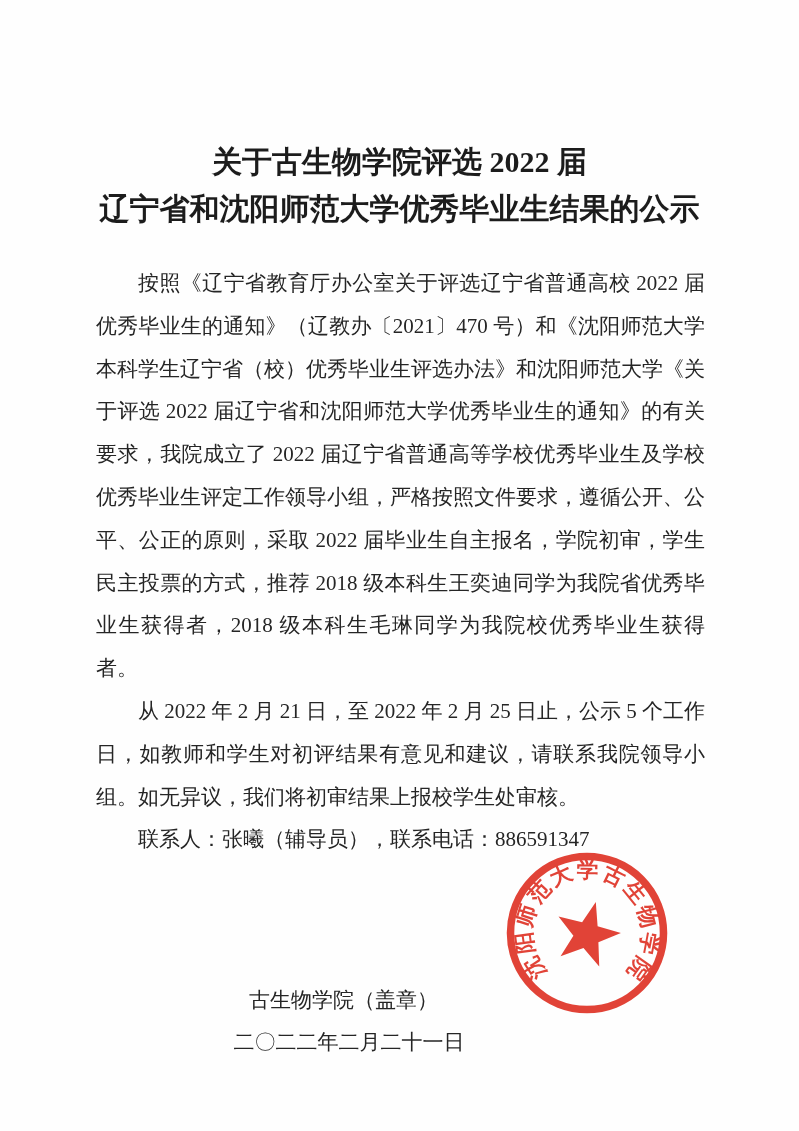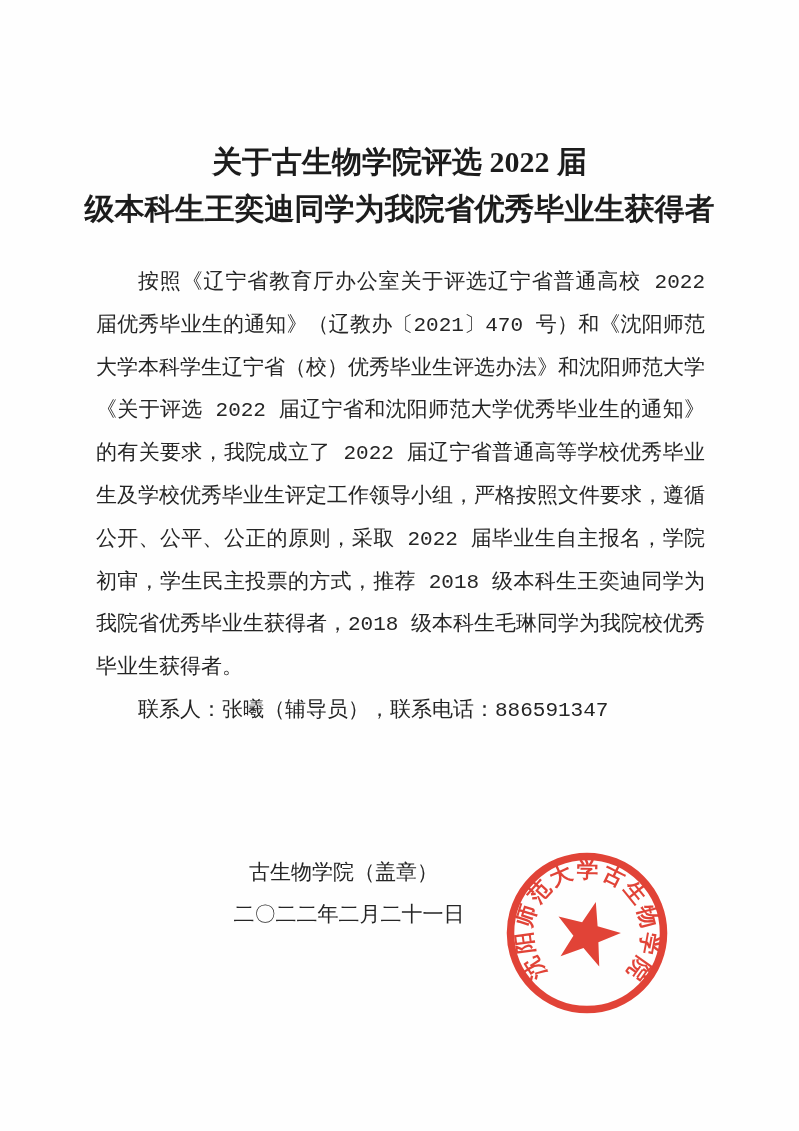--- a/index.html
+++ b/index.html
@@ -23,21 +23,21 @@
     color: #1c1c1c;
   }
   .doc-body {
     margin: 30px 94px 0 96px;
     font-size: 21px;
     line-height: 42.8px;
     text-align: justify;
     color: #252525;
   }
   .doc-body p { margin: 0; }
-  .para { text-indent: 2em; font-family: Liberation Mono, monospace; }
+  .para { text-indent: 2em; }
   .sign-block { font-size: 21px; line-height: 42px; color: #252525; }
   .signature { text-align: center; margin-top: 118px; margin-right: 112px; }
   .date-line { text-align: center; margin-right: 101px; }
   .seal {
     position: absolute;
     left: 502px;
     top: 848px;
     width: 170px;
     height: 170px;
     mix-blend-mode: multiply;
@@ -45,25 +45,26 @@
     pointer-events: none;
   }
 </style>
 </head>
 <body>
 
 <div class="page">
 
   <h1 class="title">
     <span>关于古生物学院评选 2022 届</span><br>
-    <span>级本科生王奕迪同学为我院省优秀毕业生获得者</span>
+    <span>辽宁省和沈阳师范大学优秀毕业生结果的公示</span>
   </h1>
 
   <div class="doc-body">
     <p class="para">按照《辽宁省教育厅办公室关于评选辽宁省普通高校 2022 届优秀毕业生的通知》（辽教办〔2021〕470 号）和《沈阳师范大学本科学生辽宁省（校）优秀毕业生评选办法》和沈阳师范大学《关于评选 2022 届辽宁省和沈阳师范大学优秀毕业生的通知》的有关要求，我院成立了 2022 届辽宁省普通高等学校优秀毕业生及学校优秀毕业生评定工作领导小组，严格按照文件要求，遵循公开、公平、公正的原则，采取 2022 届毕业生自主报名，学院初审，学生民主投票的方式，推荐 2018 级本科生王奕迪同学为我院省优秀毕业生获得者，2018 级本科生毛琳同学为我院校优秀毕业生获得者。</p>
+    <p class="para">从 2022 年 2 月 21 日，至 2022 年 2 月 25 日止，公示 5 个工作日，如教师和学生对初评结果有意见和建议，请联系我院领导小组。如无异议，我们将初审结果上报校学生处审核。</p>
     <p class="para">联系人：张曦（辅导员），联系电话：886591347</p>
   </div>
 
   <div class="sign-block">
     <div class="signature">古生物学院（盖章）</div>
     <div class="date-line">二〇二二年二月二十一日</div>
   </div>
 
   <svg class="seal" viewBox="0 0 180 180" xmlns="http://www.w3.org/2000/svg" aria-hidden="true">
     <circle cx="90" cy="90" r="81" fill="none" stroke="#e03326" stroke-width="8"></circle>

